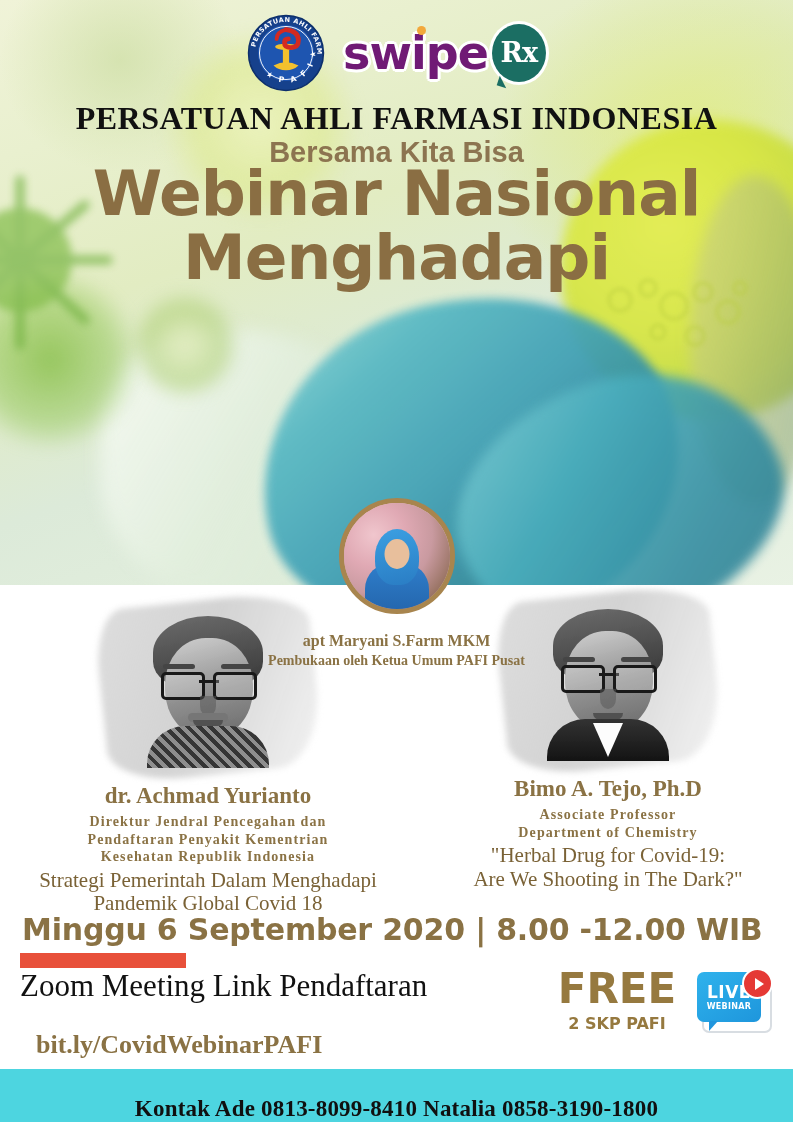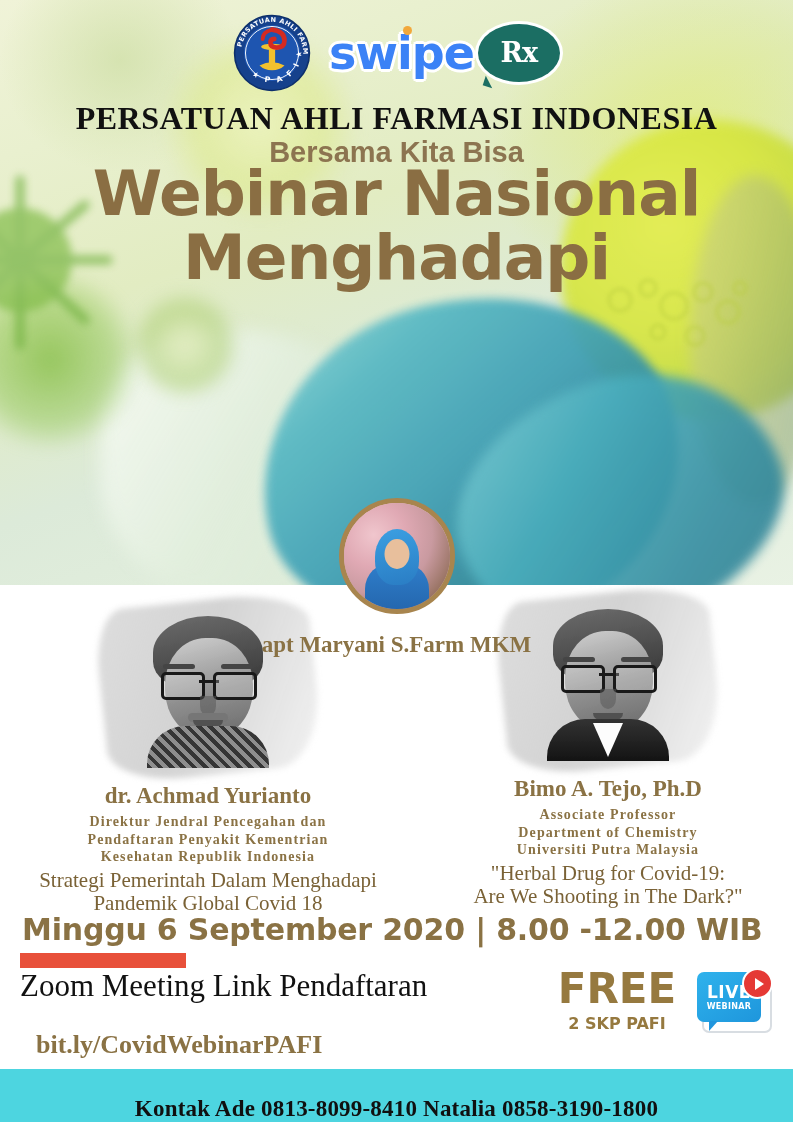--- a/index.html
+++ b/index.html
@@ -129,40 +129,40 @@
     position: relative;
     display: flex;
     align-items: center;
     gap: 4px;
     flex: none;
   }
   .swipe-word {
     font-family: "DejaVu Sans", sans-serif;
     font-size: 46px;
     font-weight: bold;
-    color: #3b82f6;
+    color: #701a75;
     letter-spacing: -1px;
     position: relative;
     text-shadow:
       -2px -2px 0 #ffffff,  2px -2px 0 #ffffff,
       -2px  2px 0 #ffffff,  2px  2px 0 #ffffff,
        0    3px 0 #ffffff,  0   -3px 0 #ffffff,
        3px  0   0 #ffffff, -3px  0   0 #ffffff;
   }
   .swipe-dot {
     position: absolute;
     left: 74px; top: 2px;
     width: 9px; height: 9px;
     border-radius: 50%;
     background: #F2A83B;
     z-index: 3;
   }
   .rx-bubble {
     position: relative;
-    width: 82px; height: 58px;
+    width: 54px; height: 58px;
     border-radius: 50%;
     background: #1B6E63;
     display: flex;
     align-items: center;
     justify-content: center;
     box-shadow: 0 0 0 3px #ffffff;
   }
   .rx-bubble::after {
     content: "";
     position: absolute;
@@ -270,21 +270,21 @@
     left: 50%; top: 36px;
     transform: translateX(-50%);
     width: 25px; height: 30px;
     border-radius: 50%;
     background: #e8bf9c;
   }
   .center-name {
     margin-top: 18px;
     font-family: "Liberation Serif", serif;
     font-weight: bold;
-    font-size: 23px;
+    font-size: 16px;
     color: #8A7244;
   }
   .center-role {
     margin-top: 3px;
     font-family: "Liberation Serif", serif;
     font-weight: bold;
     font-size: 14px;
     color: #8A7244;
   }
 
@@ -665,20 +665,21 @@
   <div class="lower"></div>
 
   <div class="center-speaker">
     <div class="center-photo">
       <div class="cp-bg"></div>
       <div class="cp-body"></div>
       <div class="cp-hijab"></div>
       <div class="cp-face"></div>
     </div>
     <div class="center-name">apt Maryani S.Farm MKM</div>
+    <div class="center-role">Pembukaan oleh Ketua Umum PAFI Pusat</div>
   </div>
 
   <div class="speaker-left">
     <div class="portrait-wrap">
       <div class="brush"></div>
       <div class="head">
         <div class="h-hair"></div>
         <div class="h-face"></div>
         <div class="h-brow l"></div>
         <div class="h-brow r"></div>
@@ -721,21 +722,20 @@
         <div class="h-nose"></div>
         <div class="h-mouth"></div>
         <div class="h-body body-suit"></div>
         <div class="h-collar"></div>
       </div>
     </div>
     <div class="sp-name">Bimo A. Tejo, Ph.D</div>
     <div class="sp-affil">
       <div>Associate Professor</div>
       <div>Department of Chemistry</div>
-      <div>Universiti Putra Malaysia</div>
     </div>
     <div class="sp-topic">
       <div>"Herbal Drug for Covid-19:</div>
       <div>Are We Shooting in The Dark?"</div>
     </div>
   </div>
 
   <div class="datetime">Minggu  6 September  2020 | 8.00 -12.00 WIB</div>
   <div class="red-bar"></div>
   <div class="zoom-line">Zoom Meeting  Link  Pendaftaran</div>

